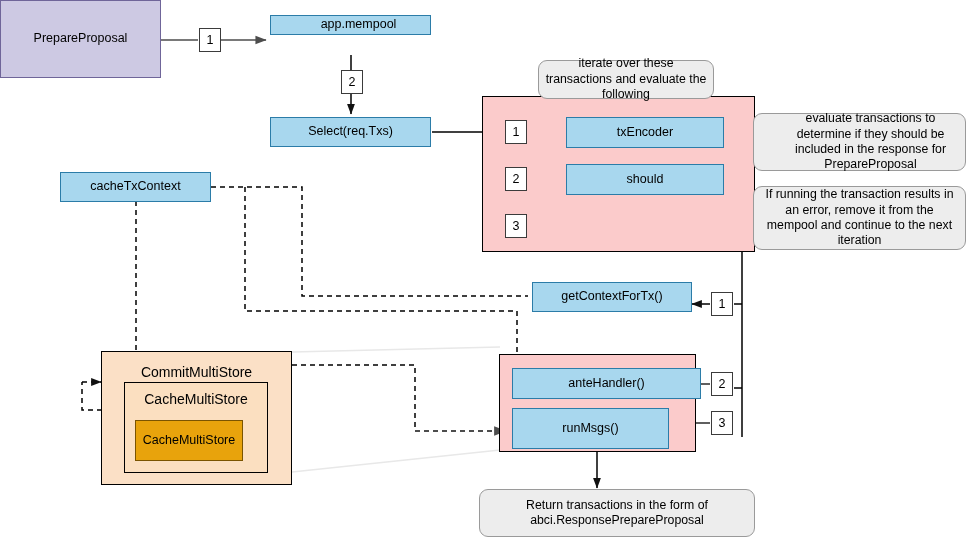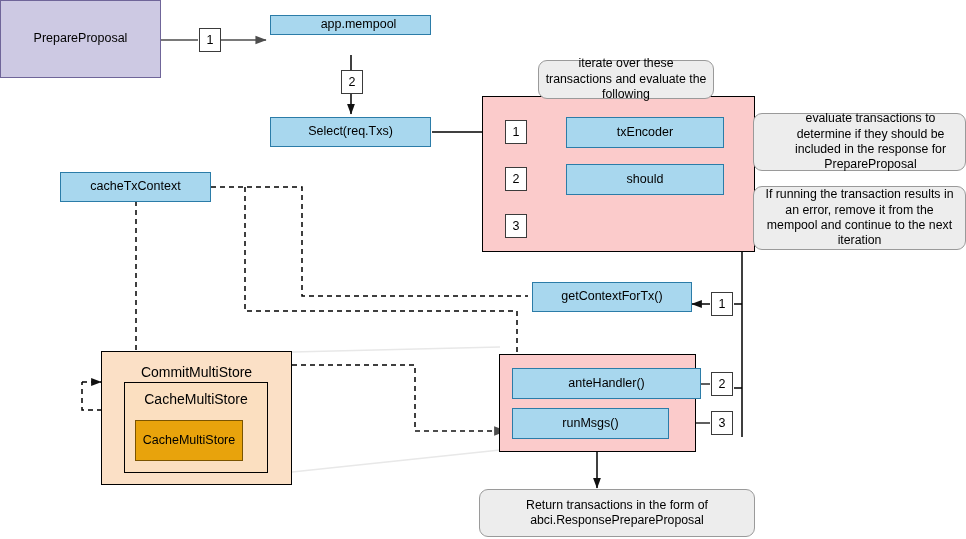--- a/index.html
+++ b/index.html
@@ -238,21 +238,21 @@
   <div class="node orange" style="left:135px; top:420px; width:108px; height:41px;">
     <span>CacheMultiStore</span>
   </div>
 
   <div class="node pinkgroup" style="left:499px; top:354px; width:197px; height:98px;"></div>
 
   <div class="node blue" style="left:512px; top:368px; width:189px; height:31px;">
     <span>anteHandler()</span>
   </div>
 
-  <div class="node blue" style="left:512px; top:408px; width:157px; height:31px;">
+  <div class="node blue" style="left:512px; top:408px; width:157px; height:41px;">
     <span>runMsgs()</span>
   </div>
 
   <div class="node note" style="left:538px; top:60px; width:176px; height:39px;">
     <span>iterate over these transactions and evaluate the following</span>
   </div>
 
   <div class="node note" style="left:753px; top:113px; width:213px; height:58px;padding-left:28px;">
     <span>evaluate transactions to determine if they should be included in the response for PrepareProposal</span>
   </div>

